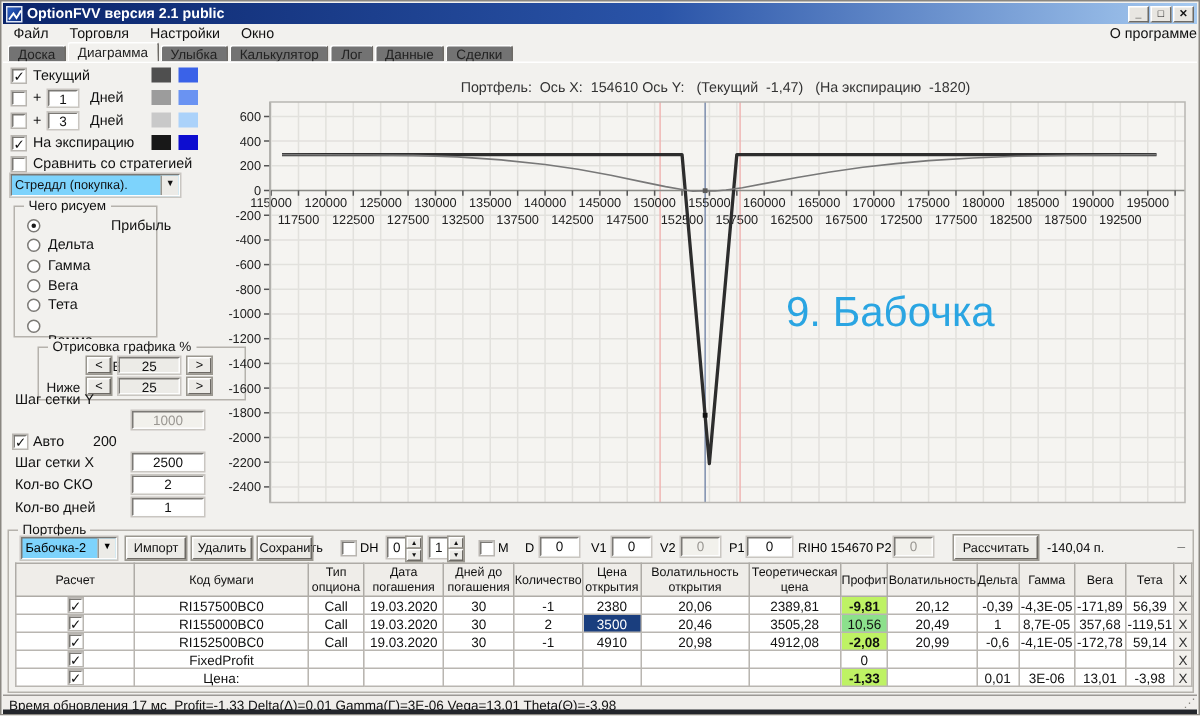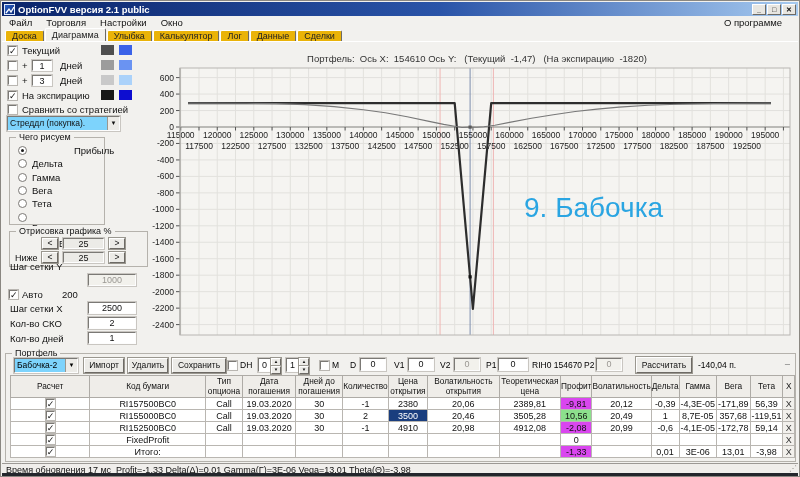--- a/index.html
+++ b/index.html
@@ -10,24 +10,24 @@
     background:linear-gradient(90deg,#0a246a 0%,#2a54a8 55%,#a6caf0 100%);
     display:flex;align-items:center;padding:0 2px;}
   #apptitle{color:#fff;font-size:9.5px;font-weight:bold;margin-left:3px;flex:1;white-space:nowrap;}
   .wbtn{width:14px;height:11px;margin-left:1px;background:#e8e6e1;border:1px solid;border-color:#fff #6d6a65 #6d6a65 #fff;
     font-size:7px;line-height:9px;text-align:center;color:#111;font-weight:bold;}
   #appicon{width:11px;height:11px;display:inline-block;background:linear-gradient(135deg,#2e63c8,#0a2a7a);border:1px solid #dfe8f8;position:relative;}
   #appicon svg{position:absolute;left:0;top:0;}
   
   #menubar{position:absolute;left:1px;top:15px;right:1px;height:12px;background:#f2f1ee;display:flex;align-items:center;}
   .menuitem{font-size:9.5px;padding:0 7px;color:#111;}
-  #menu-about{position:absolute;right:16px;font-size:9.5px;color:#111;}
+  #menu-about{position:absolute;right:0;font-size:9.5px;color:#111;}
   
   #tabbar{position:absolute;left:1px;top:27px;right:1px;height:13px;display:flex;align-items:flex-end;padding-left:3px;}
-  .tab{font-size:9px;padding:0 6px;height:11px;line-height:11px;background:#eab308;border:1px solid;border-color:#fff #6d6a65 #bdbab5 #fff;
+  .tab{font-size:9px;padding:0 6px;height:11px;line-height:11px;background:#737373;border:1px solid;border-color:#fff #6d6a65 #bdbab5 #fff;
     border-bottom:none;margin-right:1px;color:#222;border-radius:2px 2px 0 0;}
   .tab.active{background:#f2f1ee;height:13px;line-height:13px;font-weight:normal;border-color:#fff #6d6a65 #f2f1ee #fff;position:relative;z-index:2;}
   #main{position:absolute;left:1px;top:40px;right:1px;height:312px;border-top:1px solid #fff;background:#f2f1ee;}
   
   #leftpanel{position:absolute;left:0;top:0;width:150px;height:312px;font-size:9.5px;color:#111;}
   .cb{width:9px;height:9px;background:#fff;border:1px solid;border-color:#7b7975 #fdfdfd #fdfdfd #7b7975;outline:1px solid #b9b6b1;
     font-size:9px;line-height:8px;text-align:center;color:#111;}
   .radio{width:9px;height:9px;border-radius:50%;background:#fff;border:1px solid #7b7975;position:relative;}
   .radio.on::before{content:"";position:absolute;left:2px;top:2px;width:3px;height:3px;border-radius:50%;background:#1a1a1a;}
   .swatch{width:13px;height:10px;display:inline-block;}
@@ -44,21 +44,21 @@
   #annotation{position:absolute;left:372px;top:150px;width:170px;font-size:28px;color:#2aa5e2;white-space:nowrap;}
   
   #portfolio{position:absolute;left:4px;top:352px;width:791px;height:109px;border:1px solid #b5b2ac;background:#f2f1ee;}
   .combo{background:#7dd3fc;border:1px solid;border-color:#7b7975 #fdfdfd #fdfdfd #7b7975;outline:1px solid #c9c6c1;display:flex;}
   .combo .txt{flex:1;font-size:8.5px;line-height:13px;padding-left:2px;white-space:nowrap;overflow:hidden;}
   .combo .arrowbtn{width:12px;background:#ecebe7;border-left:1px solid #9a978f;font-size:6px;line-height:13px;text-align:center;}
   #tablewrap{position:absolute;left:4px;top:21px;}
   table{border-collapse:collapse;table-layout:fixed;}
   th{background:#efede9;border:1px solid #aeaba6;font-size:8.3px;font-weight:normal;line-height:1.1;padding:0;height:22px;color:#111;}
   td{background:#fff;border:1px solid #b9b6b1;font-size:9px;text-align:center;height:12px;padding:0 1px;color:#111;white-space:nowrap;overflow:hidden;}
-  td.pink{background:#d946ef;}
+  td.pink{background:#bef264;font-weight:bold;}
   td.green{background:#8ce08c;}
   td.sel{background:#1a3e7e;color:#fff;}
   td.xcol{background:#f2f0ec;color:#333;}
   td .cb{margin:0 auto;}
   
   #statusbar{position:absolute;left:1px;right:1px;top:462px;height:12px;border-top:1px solid #9c9995;background:#f0eeeb;
     font-size:9px;color:#111;padding-left:4px;white-space:pre;line-height:12px;}
   #bottomstrip{position:absolute;left:1px;right:1px;bottom:0;height:3px;background:#23262c;}
   #grip{position:absolute;right:2px;top:463px;font-size:8px;color:#8a8781;}
   #collapse{position:absolute;right:5px;top:2px;font-size:9px;font-weight:bold;color:#111;}
@@ -139,21 +139,21 @@
           <span style="position: absolute; left: 22px; top: 20.3px; font-size: 9.5px;">Дельта</span>
           <div class="radio" style="position: absolute; left: 8px; top: 34.6px; width: 9px; height: 9px;"></div>
           <span style="position: absolute; left: 22px; top: 33.6px; font-size: 9.5px;">Гамма</span>
           <div class="radio" style="position: absolute; left: 8px; top: 47.9px; width: 9px; height: 9px;"></div>
           <span style="position: absolute; left: 22px; top: 46.9px; font-size: 9.5px;">Вега</span>
           <div class="radio" style="position: absolute; left: 8px; top: 61.2px; width: 9px; height: 9px;"></div>
           <span style="position: absolute; left: 22px; top: 60.2px; font-size: 9.5px;">Тета</span>
           <div class="radio" style="position: absolute; left: 8px; top: 74.5px; width: 9px; height: 9px;"></div>
           <span style="position: absolute; left: 22px; top: 84px; font-size: 9.5px;">Вомма</span>
         </div>
-        <div class="group" style="position: absolute; left: 7px; top: 189px; width: 139px; height: 36px; padding-left: 40px;">
+        <div class="group" style="position: absolute; left: 23px; top: 189px; width: 139px; height: 36px; padding-left: 40px;">
           <span class="grouplabel">Отрисовка графика %</span>
           <span style="position: absolute; left: 5px; top: 7px; font-size: 9px; margin-left: 44px;">Выше</span>
           <div class="btn3d" style="position: absolute; left: 32px; top: 6px; width: 16px; height: 11px; line-height: 9px;">&lt;</div>
           <div class="sunk" style="position: absolute; left: 53px; top: 6px; width: 41px; height: 11px; background: rgb(236, 235, 231);">25</div>
           <div class="btn3d" style="position: absolute; left: 99px; top: 6px; width: 16px; height: 11px; line-height: 9px;">&gt;</div>
           <span style="position: absolute; left: 5px; top: 21px; font-size: 9px;">Ниже</span>
           <div class="btn3d" style="position: absolute; left: 32px; top: 20px; width: 16px; height: 11px; line-height: 9px;">&lt;</div>
           <div class="sunk" style="position: absolute; left: 53px; top: 20px; width: 41px; height: 11px; background: rgb(236, 235, 231);">25</div>
           <div class="btn3d" style="position: absolute; left: 99px; top: 20px; width: 16px; height: 11px; line-height: 9px;">&gt;</div>
         </div>
@@ -340,21 +340,21 @@
   <div id="portfolio">
     <span class="grouplabel">Портфель</span>
     <span id="collapse">_</span>
     <div id="ctlrow">
         <div class="combo" style="position: absolute; left: 8px; top: 4px; width: 64px; height: 15px;">
           <span class="txt">Бабочка-2</span>
           <span class="arrowbtn">▼</span>
         </div>
         <div class="btn3d" style="position: absolute; left: 78px; top: 4px; width: 40px; height: 15px; line-height: 13px;">Импорт</div>
         <div class="btn3d" style="position: absolute; left: 122px; top: 4px; width: 40px; height: 15px; line-height: 13px;">Удалить</div>
-        <div class="btn3d" style="position: absolute; left: 166px; top: 4px; width: 54px; height: 15px; line-height: 13px;">Сохранить</div>
+        <div class="btn3d" style="position: absolute; left: 166px; top: 4px; width: 36px; height: 15px; line-height: 13px;">Сохранить</div>
         <div class="cb" style="position: absolute; left: 222px; top: 7px; width: 9px; height: 9px;"></div>
         <span style="position: absolute; left: 234px; top: 6px; font-size: 8.5px;">DH</span>
         <div class="spin" style="position: absolute; left: 252px; top: 4px; width: 24px; height: 14px;">
           <div class="sunk val" style="line-height: 12px;">0</div>
           <div class="ud">
             <div class="btn3d">▲</div>
             <div class="btn3d">▼</div>
           </div>
         </div>
         <div class="spin" style="position: absolute; left: 280px; top: 4px; width: 24px; height: 14px;">
@@ -498,21 +498,21 @@
               <td></td>
               <td></td>
               <td></td>
               <td></td>
               <td class="xcol">X</td>
             </tr>
             <tr>
               <td>
                 <div class="cb">✓</div>
               </td>
-              <td>Итого:</td>
+              <td>Цена:</td>
               <td></td>
               <td></td>
               <td></td>
               <td></td>
               <td></td>
               <td></td>
               <td></td>
               <td class="pink">-1,33</td>
               <td></td>
               <td>0,01</td>

